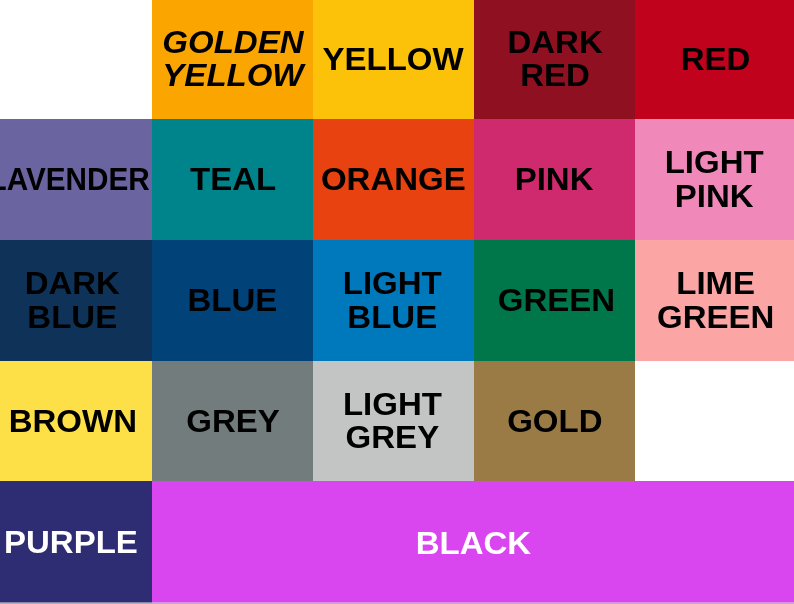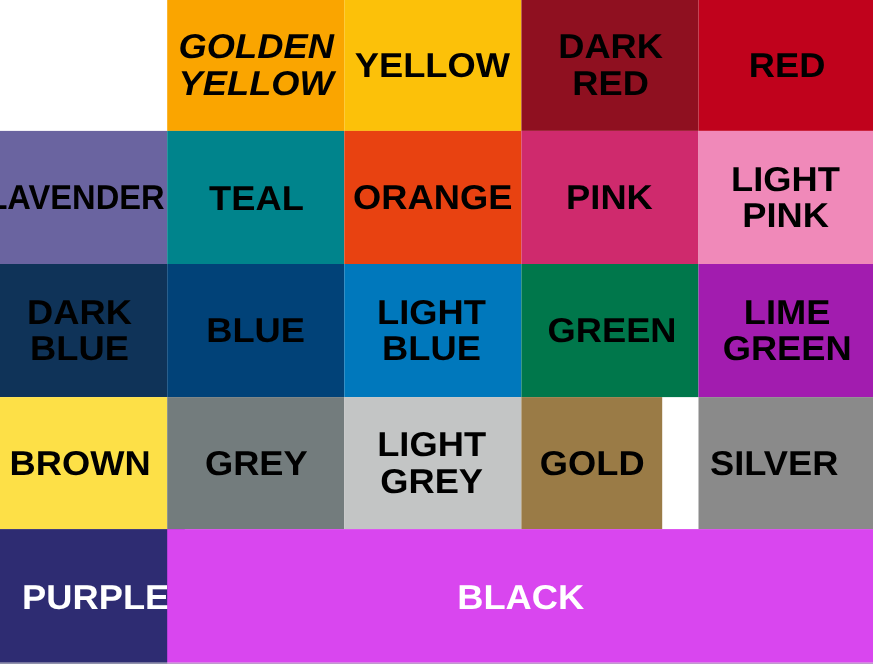--- a/index.html
+++ b/index.html
@@ -88,41 +88,38 @@
     <div class="swatch" style="left: 152px; top: 240px; width: 161px; height: 121px; background: rgb(1, 66, 120); color: rgb(0, 0, 0);">
       <span style="transform: translate(-0.15px, -0.45px) scaleX(1) scaleY(0.95);">BLUE</span>
     </div>
     <div class="swatch" style="left: 313px; top: 240px; width: 160.5px; height: 121px; background: rgb(0, 120, 188); color: rgb(0, 0, 0);">
       <span style="transform: translate(-1px, -1px) scaleX(1) scaleY(0.95);">LIGHT
 BLUE</span>
     </div>
     <div class="swatch" style="left: 473.5px; top: 240px; width: 161px; height: 121px; background: rgb(0, 119, 75); color: rgb(0, 0, 0);">
       <span style="transform: translate(2.4px, -0.45px) scaleX(1) scaleY(0.95);">GREEN</span>
     </div>
-    <div class="swatch" style="left: 634.5px; top: 240px; width: 159.5px; height: 121px; background: #a21caf; color: rgb(0, 0, 0);">
+    <div class="swatch" style="left: 634.5px; top: 240px; width: 159.5px; height: 121px; background: #fca5a5; color: rgb(0, 0, 0);">
       <span style="transform: translate(1.4px, -0.9px) scaleX(1) scaleY(0.95);">LIME
 GREEN</span>
     </div>
     <div class="swatch" style="left: 0px; top: 361px; width: 152px; height: 120px; background: #fde047; color: rgb(0, 0, 0);">
       <span style="transform: translate(-3.15px, -0.35px) scaleX(1) scaleY(0.95);">BROWN</span>
     </div>
     <div class="swatch" style="left: 152px; top: 361px; width: 161px; height: 120px; background: rgb(115, 124, 125); color: rgb(0, 0, 0);">
       <span style="transform: translate(0.55px, -0.35px) scaleX(1) scaleY(0.95);">GREY</span>
     </div>
     <div class="swatch" style="left: 313px; top: 361px; width: 160.5px; height: 120px; background: rgb(195, 197, 197); color: rgb(0, 0, 0);">
       <span style="transform: translate(-0.85px, -0.55px) scaleX(1) scaleY(0.95);">LIGHT
 GREY</span>
     </div>
-    <div class="swatch" style="left: 473.5px; top: 361px; width: 128px; height: 120px; background: rgb(154, 123, 70); color: rgb(0, 0, 0);">
+    <div class="swatch" style="left: 473.5px; top: 361px; width: 161px; height: 120px; background: rgb(154, 123, 70); color: rgb(0, 0, 0);">
       <span style="transform: translate(0.85px, -0.4px) scaleX(1) scaleY(0.95);">GOLD</span>
     </div>
-    <div class="swatch" style="left: 634.5px; top: 361px; width: 159.5px; height: 120px; background: rgb(138, 138, 138); color: rgb(0, 0, 0);">
-      <span style="transform: translate(-10.35px, -0.4px) scaleX(1) scaleY(0.95);">SILVER</span>
-    </div>
-    <div class="swatch" style="left: 0px; top: 481px; width: 152px; height: 123px; background: rgb(46, 44, 114); color: rgb(255, 255, 255); padding-left: 16px;">
+    <div class="swatch" style="left: 0px; top: 481px; width: 152px; height: 123px; background: rgb(46, 44, 114); color: rgb(255, 255, 255);">
       <span style="transform: translate(-5.03px, -0.08px) scaleX(1) scaleY(0.95);">PURPLE</span>
     </div>
     <div class="swatch" style="left: 152px; top: 481px; width: 642px; height: 123px; background: #d946ef; color: rgb(255, 255, 255);">
       <span style="transform: translate(0.4px, 0.2px) scaleX(1) scaleY(0.95);">BLACK</span>
     </div>
     <div class="edge-fade" id="fade-a"></div>
     <div class="edge-fade" id="fade-b"></div>
   </div>
 
 </body></html>

